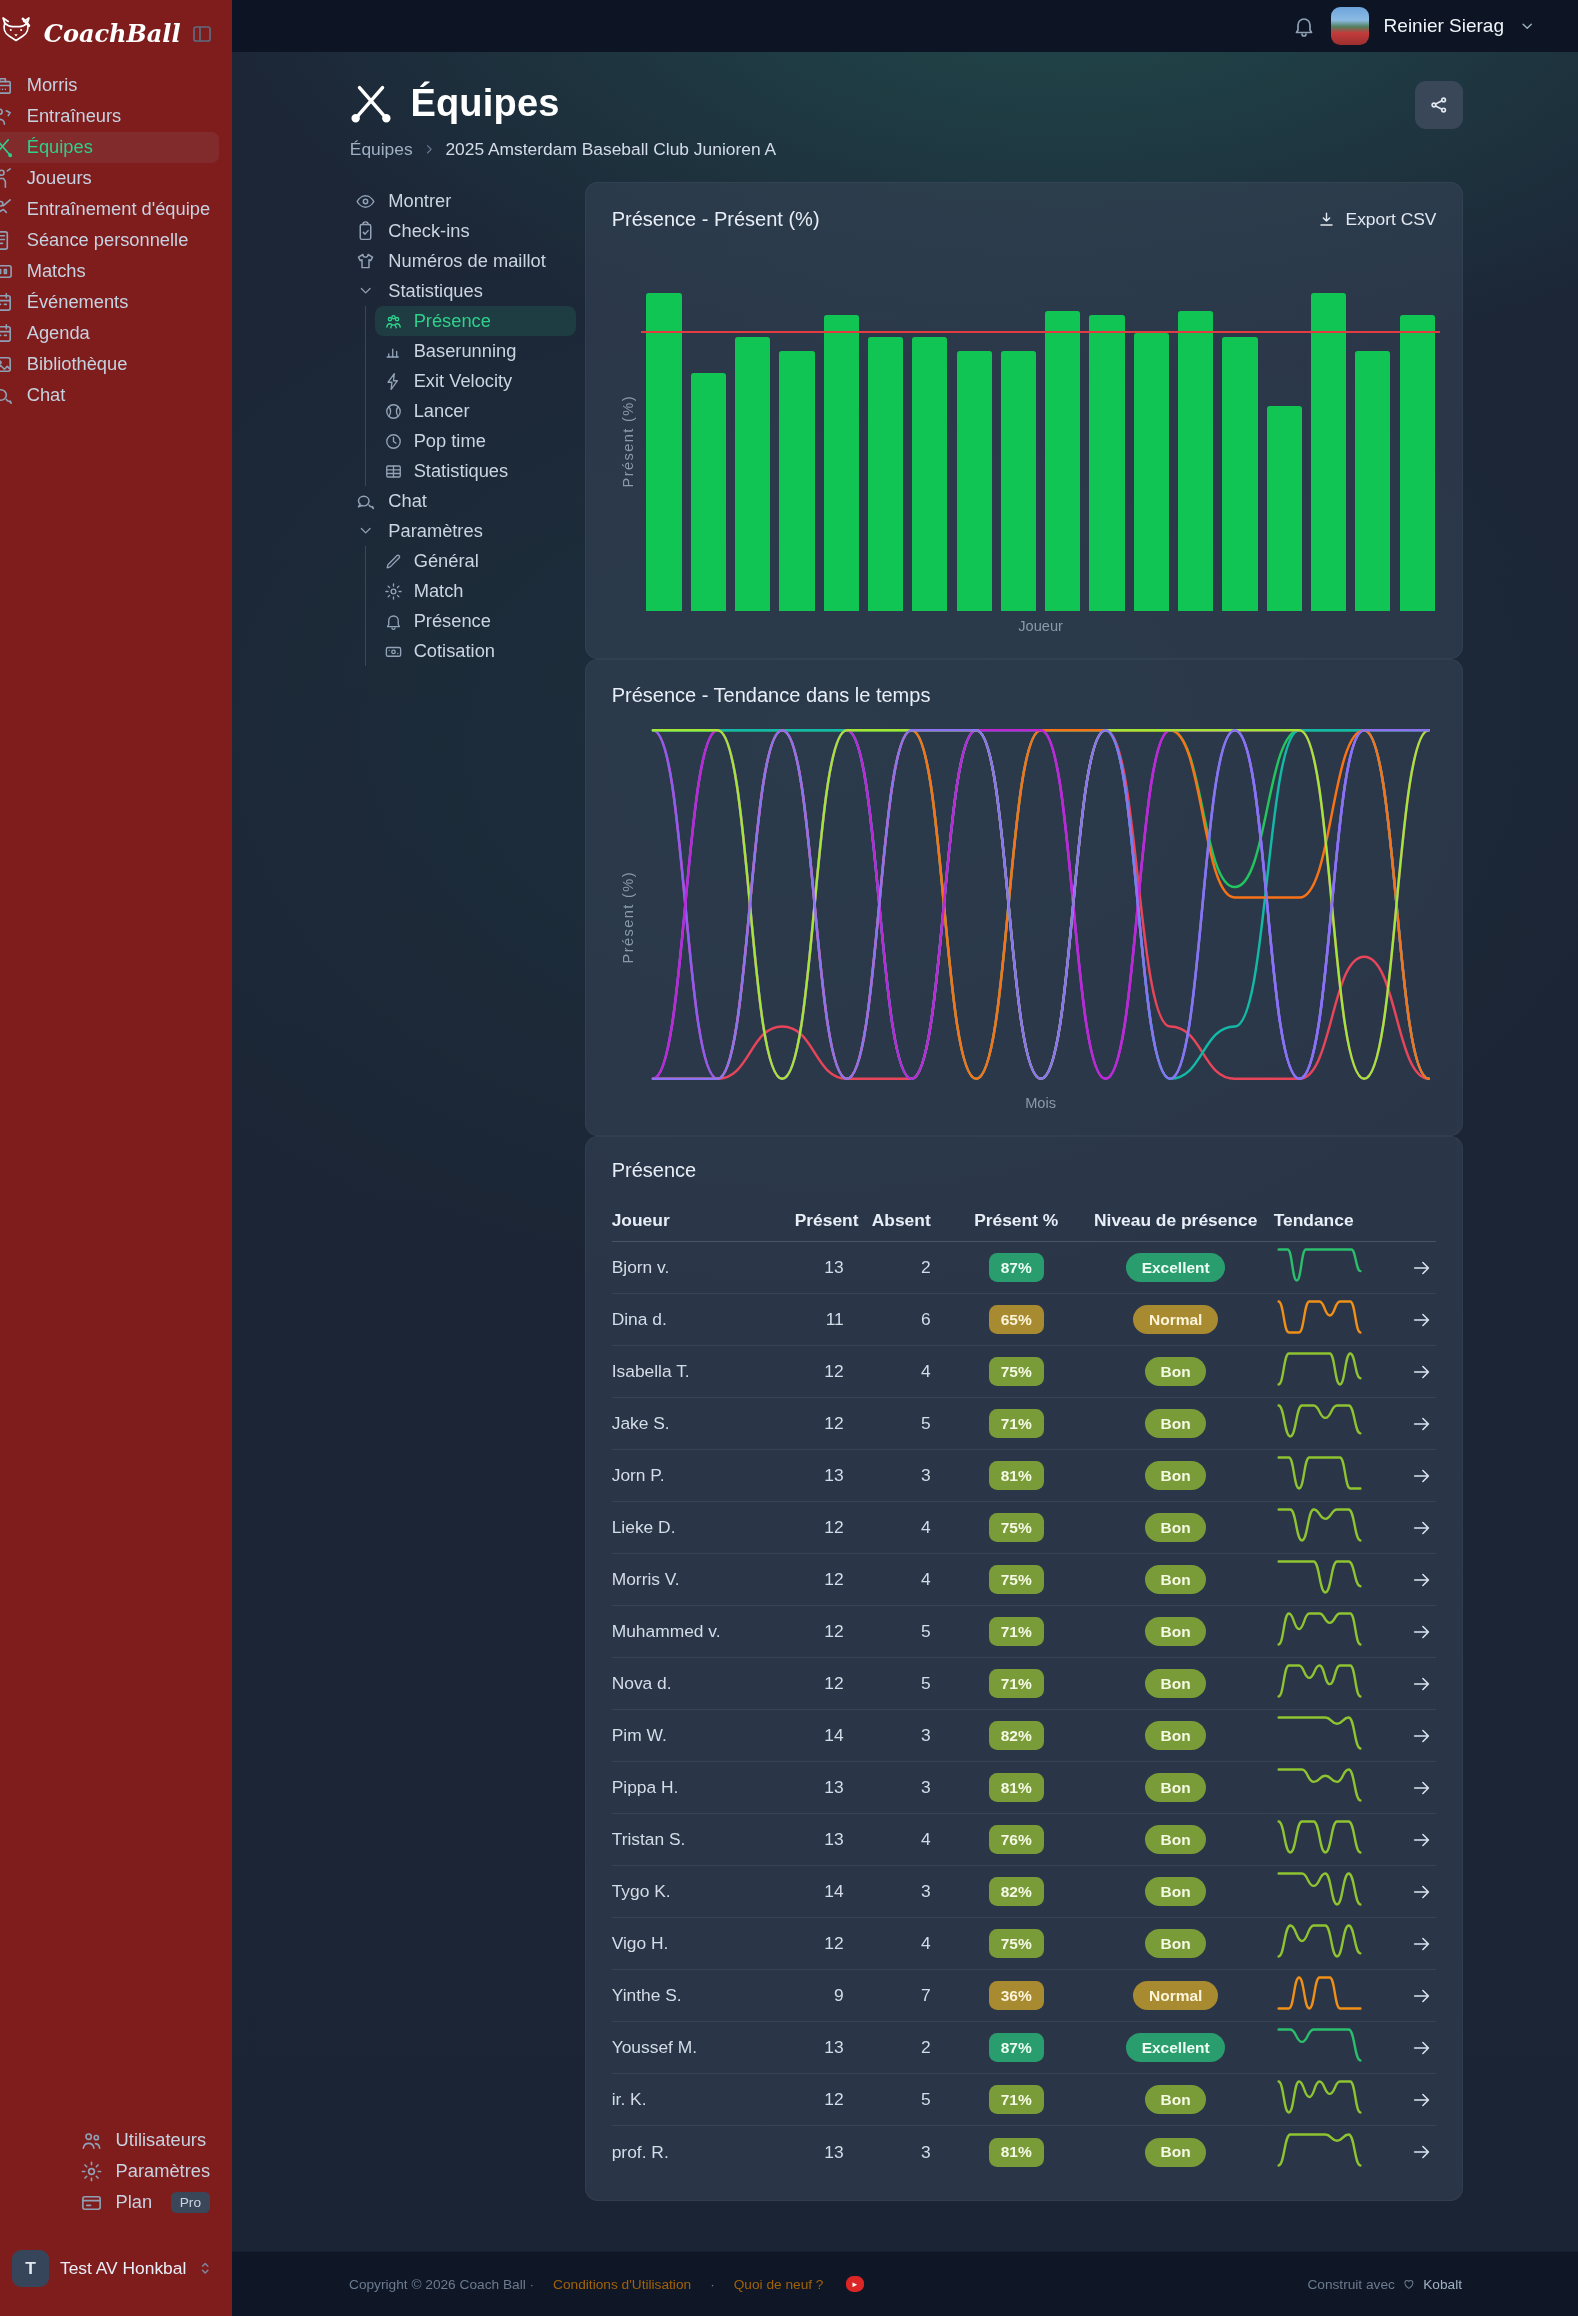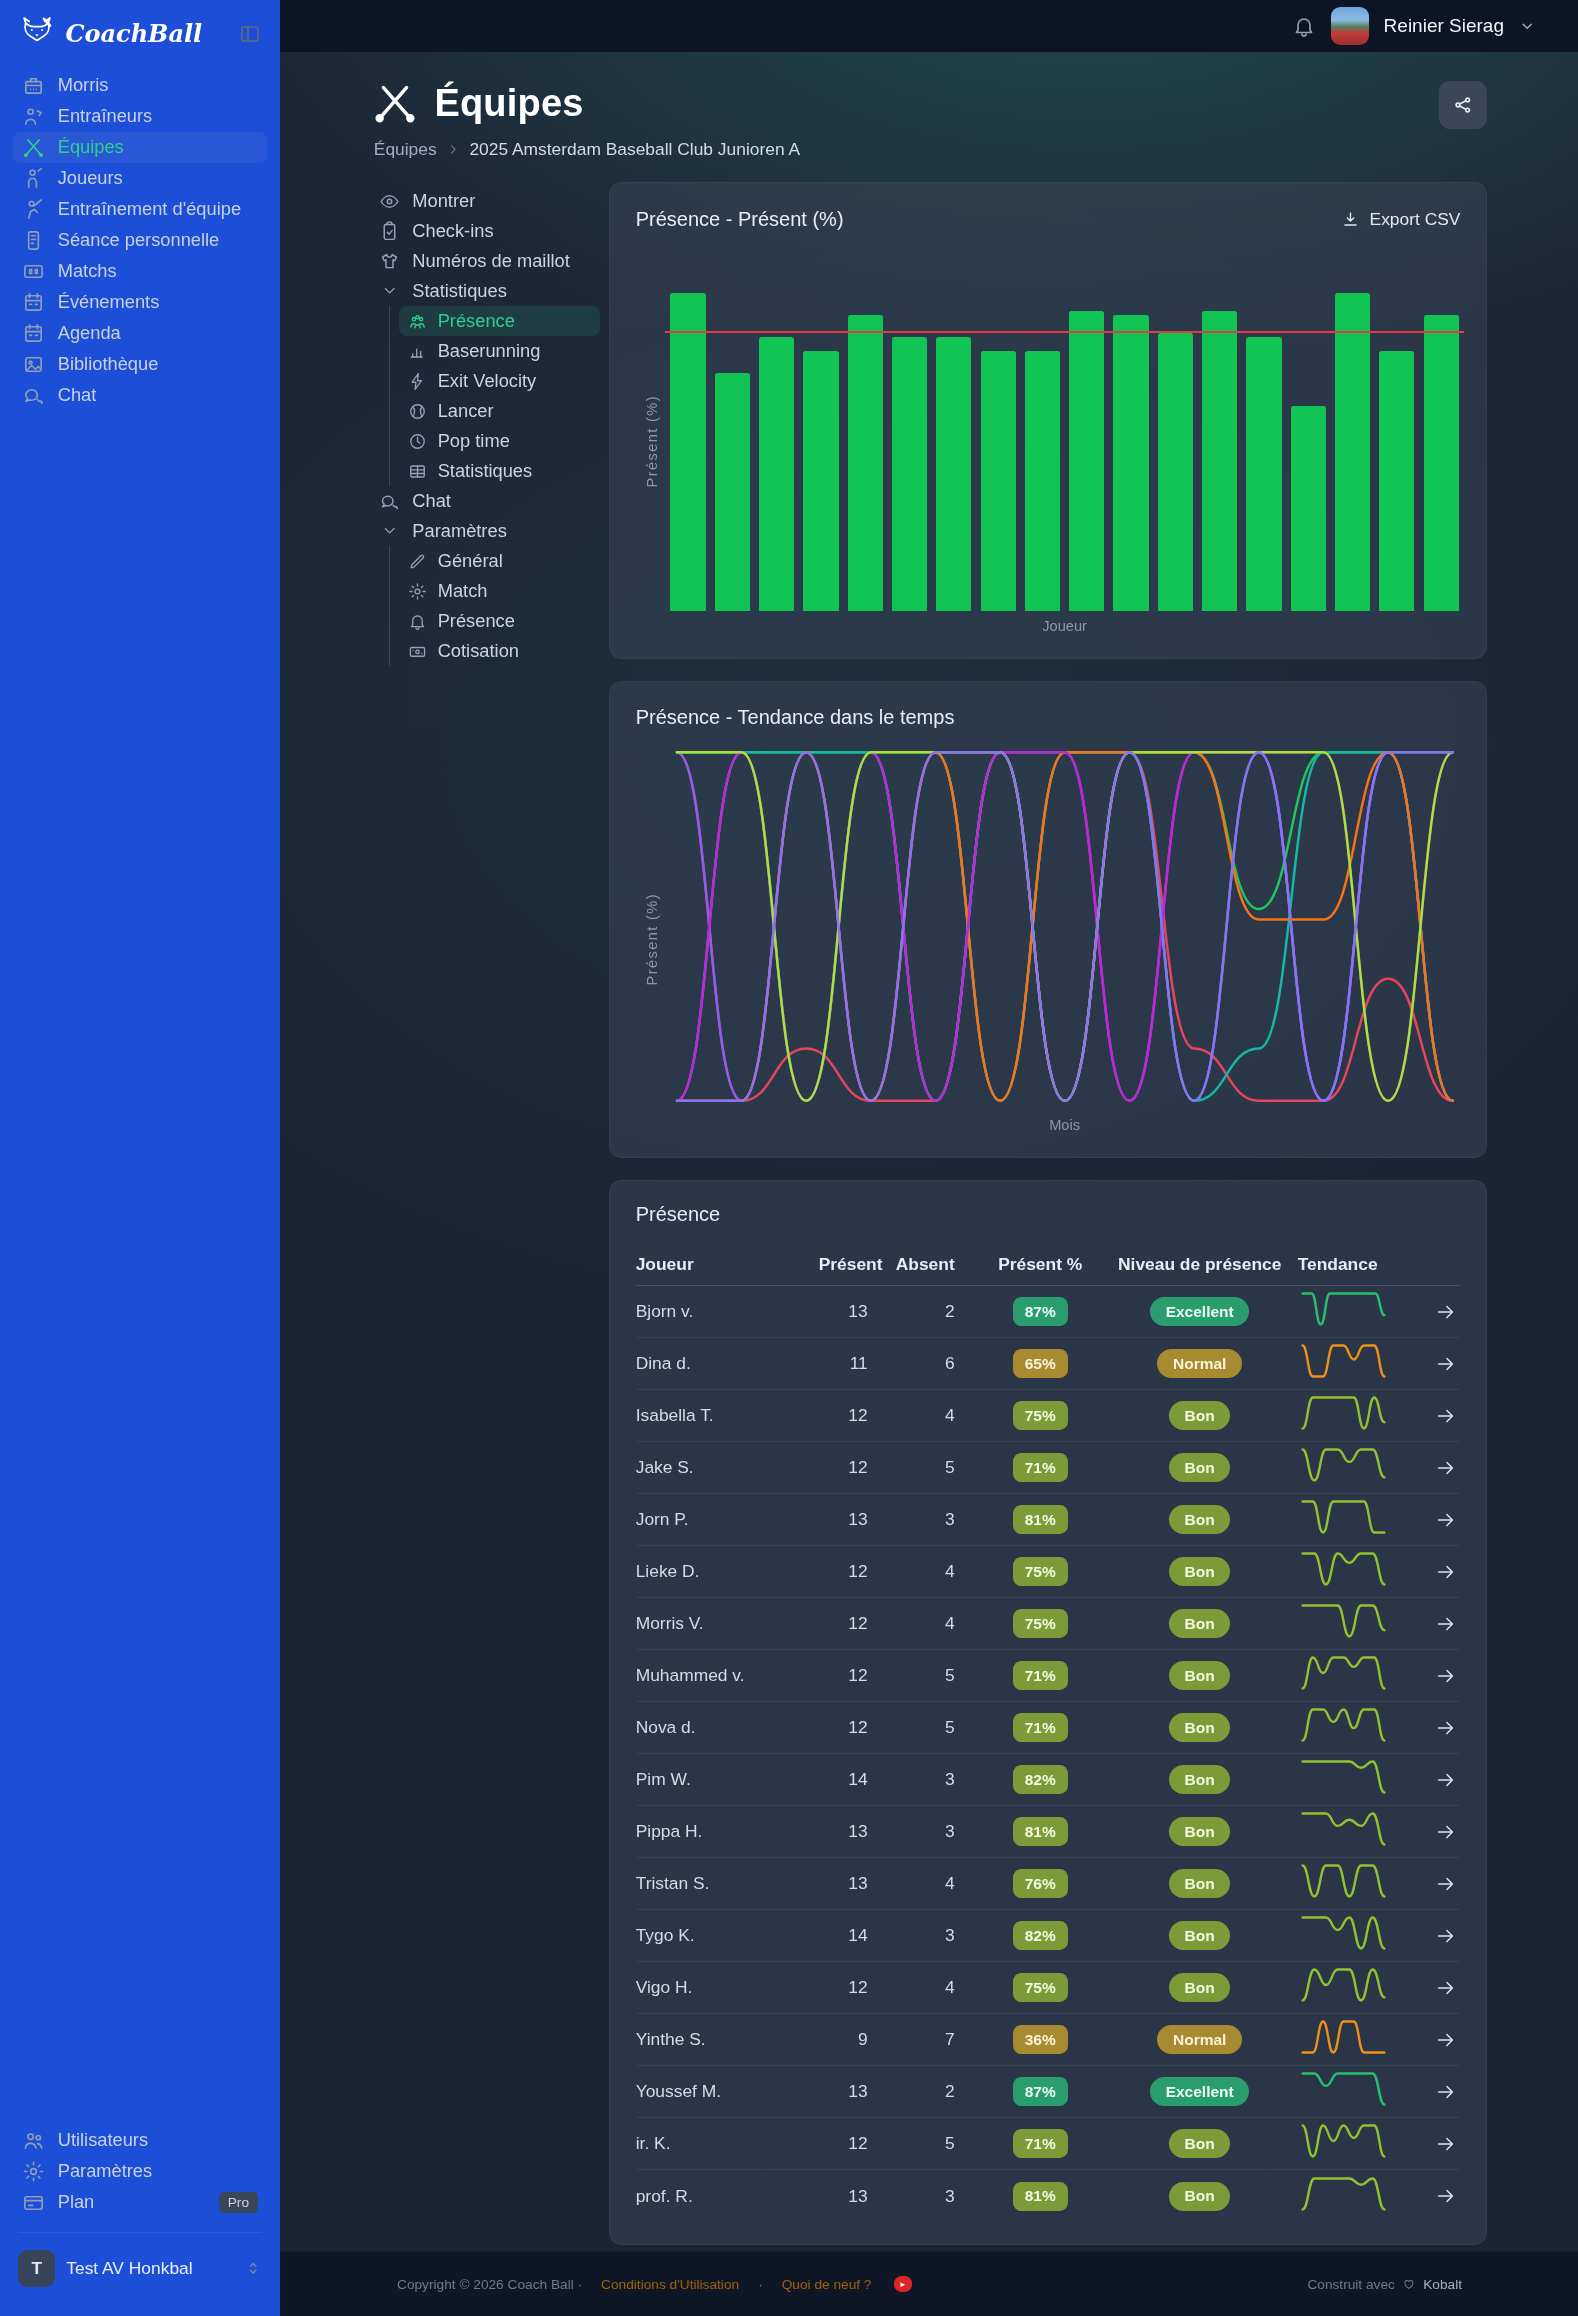--- a/index.html
+++ b/index.html
@@ -8,21 +8,21 @@
     width:1579px; height:2316px; overflow:hidden;
     background:#0d1524; color:#e2e8f0;
     font-family:"Liberation Sans", sans-serif;
     display:flex;
   }
   .icon { display:inline-flex; }
   .icon svg { width:100%; height:100%; display:block; }
   button { background:none; border:none; font:inherit; color:inherit; padding:0; cursor:pointer; }
 
   
-  .sidebar { width:280px; flex:none; display:flex; flex-direction:column; padding:14.6px 12.8px 27.4px; background:#1d4ed8; }
+  .sidebar { width:232px; flex:none; display:flex; flex-direction:column; padding:14.6px 12.8px 27.4px; background:#7f1d1d;align-items:flex-end; }
   .side-logo-row { display:flex; align-items:center; gap:9.1px; padding:1.8px 5.5px 18.3px; }
   .fox-logo { width:38px; height:35px; }
   .logo-text { flex:1; font-family:"DejaVu Serif", serif; font-style:italic; font-weight:bold; font-size:24px; color:#ffffff; }
   .panel-btn { width:24px; height:24px; color:#5c6b80; }
   .side-item { display:flex; align-items:center; gap:12.8px; height:31px; padding:0 9.1px; border-radius:7.3px;
                color:#c7d2e0; font-size:18.3px; cursor:pointer; white-space:nowrap; }
   .side-item .icon { width:23px; height:23px; color:#8fa0b5; flex:none; }
   .side-item.active { background:rgba(148,163,184,0.10); color:#2fd08c; }
   .side-item.active .icon { color:#2fd08c; }
   .side-spacer { flex:1; }
@@ -69,21 +69,21 @@
   .sn-item { display:flex; align-items:center; gap:12px; height:30px; padding:0 7.3px; font-size:18.3px; color:#cbd5e1; border-radius:7.3px; cursor:pointer; white-space:nowrap; }
   .sn-item .icon { width:21px; height:21px; color:#92a2b7; flex:none; }
   .sn-item .icon.chev { width:17.4px; height:17.4px; margin:0 1.8px; }
   .sn-group { border-left:0.9px solid rgba(148,163,184,0.25); margin-left:17.4px; padding-left:8.2px; }
   .sn-sub { display:flex; align-items:center; gap:11px; height:30px; padding:0 9.1px; font-size:18.3px; color:#cbd5e1; border-radius:8.2px; cursor:pointer; white-space:nowrap; }
   .sn-sub .icon { width:19px; height:19px; color:#92a2b7; flex:none; }
   .sn-sub.active { background:rgba(46,208,140,0.13); color:#2fd08c; }
   .sn-sub.active .icon { color:#2fd08c; }
 
   
-  .cards { flex:1; min-width:0; display:flex; flex-direction:column; gap:22px; }
+  .cards { flex:1; min-width:0; display:flex; flex-direction:column; }
   .card { background:rgba(54,66,85,0.60); border:0.9px solid rgba(148,163,184,0.07); border-radius:12.8px; padding:22px 25.6px; }
   .card-head { display:flex; align-items:center; justify-content:space-between; height:27.4px; }
   .card-title { font-size:20px; font-weight:normal; color:#e8eef7; }
   .export-btn { display:flex; align-items:center; gap:9.1px; font-size:17.4px; color:#e2e8f0; }
   .export-btn .icon { width:19px; height:19px; }
 
   .chart-wrap { display:flex; margin-top:12.8px; }
   .ylab { width:33px; flex:none; display:flex; align-items:center; justify-content:center; }
   .ylab span { writing-mode:vertical-rl; transform:rotate(180deg); font-size:14.6px; color:#8b99ac; letter-spacing:1.4px; }
   .plot-col { flex:1; min-width:0; }

